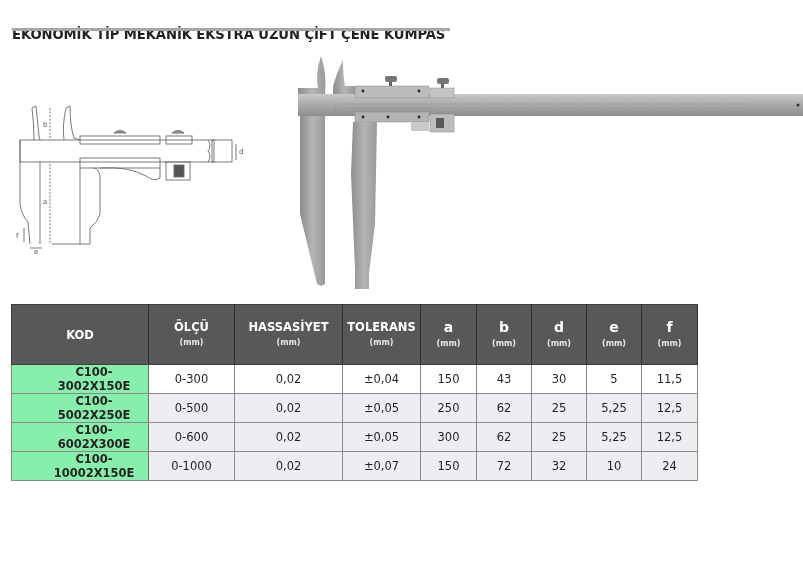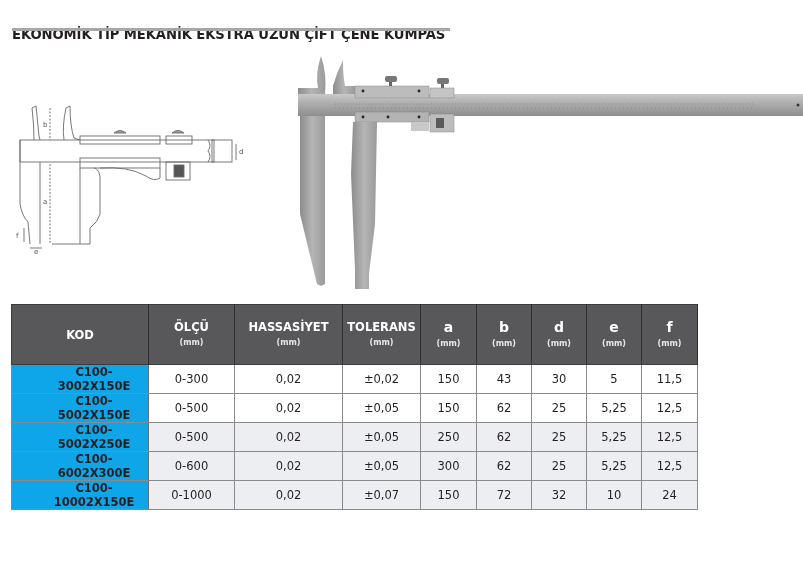--- a/index.html
+++ b/index.html
@@ -28,21 +28,21 @@
     border: 1px solid #3c3c3c; border-right: 1px solid #2e2e2e;
     height: 60px; padding: 0; text-align: center; vertical-align: middle;
     font-size: 11.5px; line-height: 12px;
   }
   table.spec th .unit { display: block; font-size: 8px; font-weight: bold; color: #e6e6e6; margin-top: 4px; }
   table.spec th.letter .main { font-size: 14px; line-height: 14px; }
   table.spec td {
     height: 25px; padding: 0; text-align: center; vertical-align: middle;
     border: 1px solid #8a8a8a; font-size: 11.5px; color: #231f20;
   }
-  table.spec td.kod { background: #0ea5e9; font-weight: bold; font-size: 11.5px; border-right: 1px solid #6d6d6d; padding-left: 28px; }
+  table.spec td.kod { background: #86efac; font-weight: bold; font-size: 11.5px; border-right: 1px solid #6d6d6d; padding-left: 28px; }
   table.spec tr.odd td.val { background: #ffffff; }
   table.spec tr.even td.val { background: #eceef1; }
   table.spec { border: 1.5px solid #5a5a5a; }
 </style>
 </head>
 <body>
 
 <div class="title">EKONOMİK TİP MEKANİK EKSTRA UZUN ÇİFT ÇENE KUMPAS</div>
 <div class="title-rule"></div>
 
@@ -162,40 +162,29 @@
       <th class="letter"><span class="main">d</span><span class="unit">(mm)</span></th>
       <th class="letter"><span class="main">e</span><span class="unit">(mm)</span></th>
       <th class="letter"><span class="main">f</span><span class="unit">(mm)</span></th>
     </tr>
   </thead>
   <tbody id="tbody">
   <tr class="odd">
     <td class="kod">C100-3002X150E</td>
     <td class="val">0-300</td>
     <td class="val">0,02</td>
-    <td class="val">±0,02</td>
+    <td class="val">±0,04</td>
     <td class="val">150</td>
     <td class="val">43</td>
     <td class="val">30</td>
     <td class="val">5</td>
     <td class="val">11,5</td>
   </tr>
 
 
-  <tr class="odd">
-    <td class="kod">C100-5002X150E</td>
-    <td class="val">0-500</td>
-    <td class="val">0,02</td>
-    <td class="val">±0,05</td>
-    <td class="val">150</td>
-    <td class="val">62</td>
-    <td class="val">25</td>
-    <td class="val">5,25</td>
-    <td class="val">12,5</td>
-  </tr>
 
   <tr class="even">
     <td class="kod">C100-5002X250E</td>
     <td class="val">0-500</td>
     <td class="val">0,02</td>
     <td class="val">±0,05</td>
     <td class="val">250</td>
     <td class="val">62</td>
     <td class="val">25</td>
     <td class="val">5,25</td>

